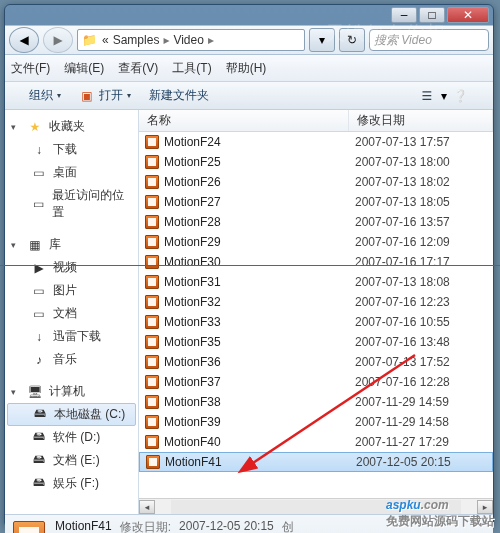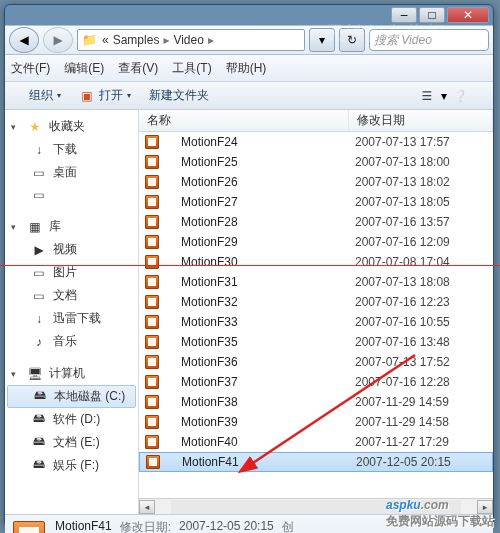--- a/index.html
+++ b/index.html
@@ -27,21 +27,21 @@
 .titem.sel{background:linear-gradient(#e8f1fb,#d4e6f8);border:1px solid #a8c8e8;border-radius:2px;margin:0 2px;padding:2px 4px 2px 24px}
 .ico{width:16px;height:16px;display:inline-flex;align-items:center;justify-content:center;font-size:12px}
 .tgl{width:10px;font-size:9px;color:#555;cursor:pointer}
 .list{flex:1;display:flex;flex-direction:column;overflow:hidden}
 .hdr{height:22px;background:linear-gradient(#fdfdfe,#eef2f6);border-bottom:1px solid #d0d8e0;display:flex;align-items:center}
 .hcol{padding:0 8px;color:#333;border-right:1px solid #e0e6ec;height:100%;display:flex;align-items:center}
 .hcol.n{width:210px}.hcol.d{flex:1}
 .rows{flex:1;overflow-y:auto;overflow-x:hidden}
 .row{height:20px;display:flex;align-items:center;cursor:pointer}
 .row.sel{background:linear-gradient(#d4e8fb,#bedcf7);border:1px solid #7ab0e0}
-.rn{width:210px;padding:0 6px;display:flex;align-items:flex-end;gap:22px;color:#222;white-space:nowrap;overflow:hidden}
+.rn{width:210px;padding:0 6px;display:flex;align-items:flex-end;gap:5px;color:#222;white-space:nowrap;overflow:hidden}
 .rd{flex:1;padding:0 6px;color:#444;white-space:nowrap}
 .fi{width:14px;height:14px;background:linear-gradient(#f08030,#c05010);border:1px solid #904008;border-radius:1px;position:relative;flex-shrink:0}
 .fi::after{content:"";position:absolute;top:2px;left:2px;right:2px;bottom:2px;background:#fff7ee}
 .sb{height:16px;background:#f0f0f0;border-top:1px solid #d0d0d0;display:flex;align-items:center}
 .sbtr{flex:1;height:14px;background:#e8e8e8;margin:0 16px}
 .sbbtn{width:16px;height:14px;background:linear-gradient(#f8f8f8,#d8d8d8);border:1px solid #b0b0b0;display:flex;align-items:center;justify-content:center;font-size:9px;color:#555}
 .details{background:linear-gradient(#f3f7fb,#e4ecf3);border-top:1px solid #c0d0e0;padding:6px 8px;display:flex;align-items:center;gap:10px;height:44px}
 .dth{width:32px;height:32px;background:linear-gradient(#f4a050,#d06020);border:1px solid #a04010;border-radius:2px;position:relative}
 .dth::after{content:"";position:absolute;top:5px;left:5px;right:5px;bottom:5px;background:#fff8f0}
 .dtx{display:flex;flex-direction:column;gap:2px}
@@ -121,20 +121,21 @@
         <div class="titem">
           <span class="ico">↓</span>
           <span>下载</span>
         </div>
         <div class="titem">
           <span class="ico">▭</span>
           <span>桌面</span>
         </div>
         <div class="titem">
           <span class="ico">▭</span>
+          <span>最近访问的位置</span>
         </div>
         <div style="height:8px"></div>
         <div class="tgrp">
           <span class="tgl">▾</span>
           <span class="ico ">▦</span>
           <span>库</span>
         </div>
         <div class="titem">
           <span class="ico">▶</span>
           <span>视频</span>
@@ -225,21 +226,21 @@
               <span class="fi"></span>
               <span>MotionF29</span>
             </div>
             <div class="rd">2007-07-16 12:09</div>
           </div>
           <div class="row">
             <div class="rn">
               <span class="fi"></span>
               <span>MotionF30</span>
             </div>
-            <div class="rd">2007-07-08 17:04</div>
+            <div class="rd">2007-07-16 17:17</div>
           </div>
           <div class="row">
             <div class="rn">
               <span class="fi"></span>
               <span>MotionF31</span>
             </div>
             <div class="rd">2007-07-13 18:08</div>
           </div>
           <div class="row">
             <div class="rn">

